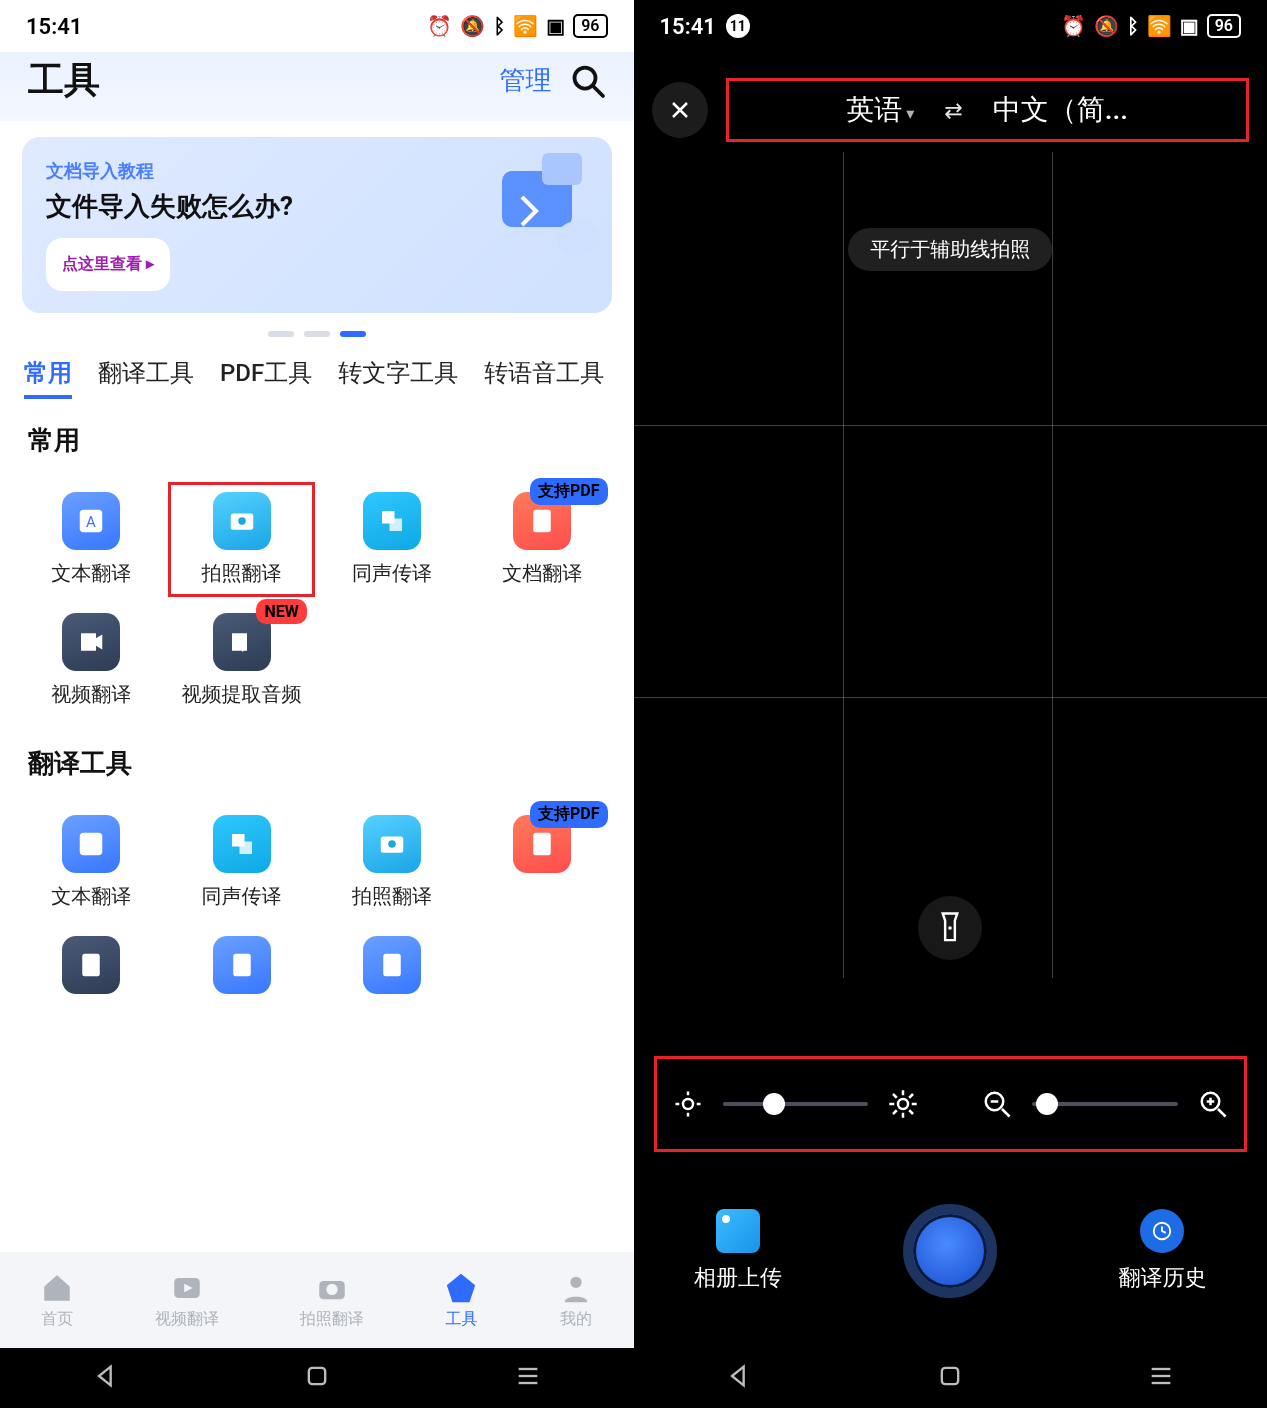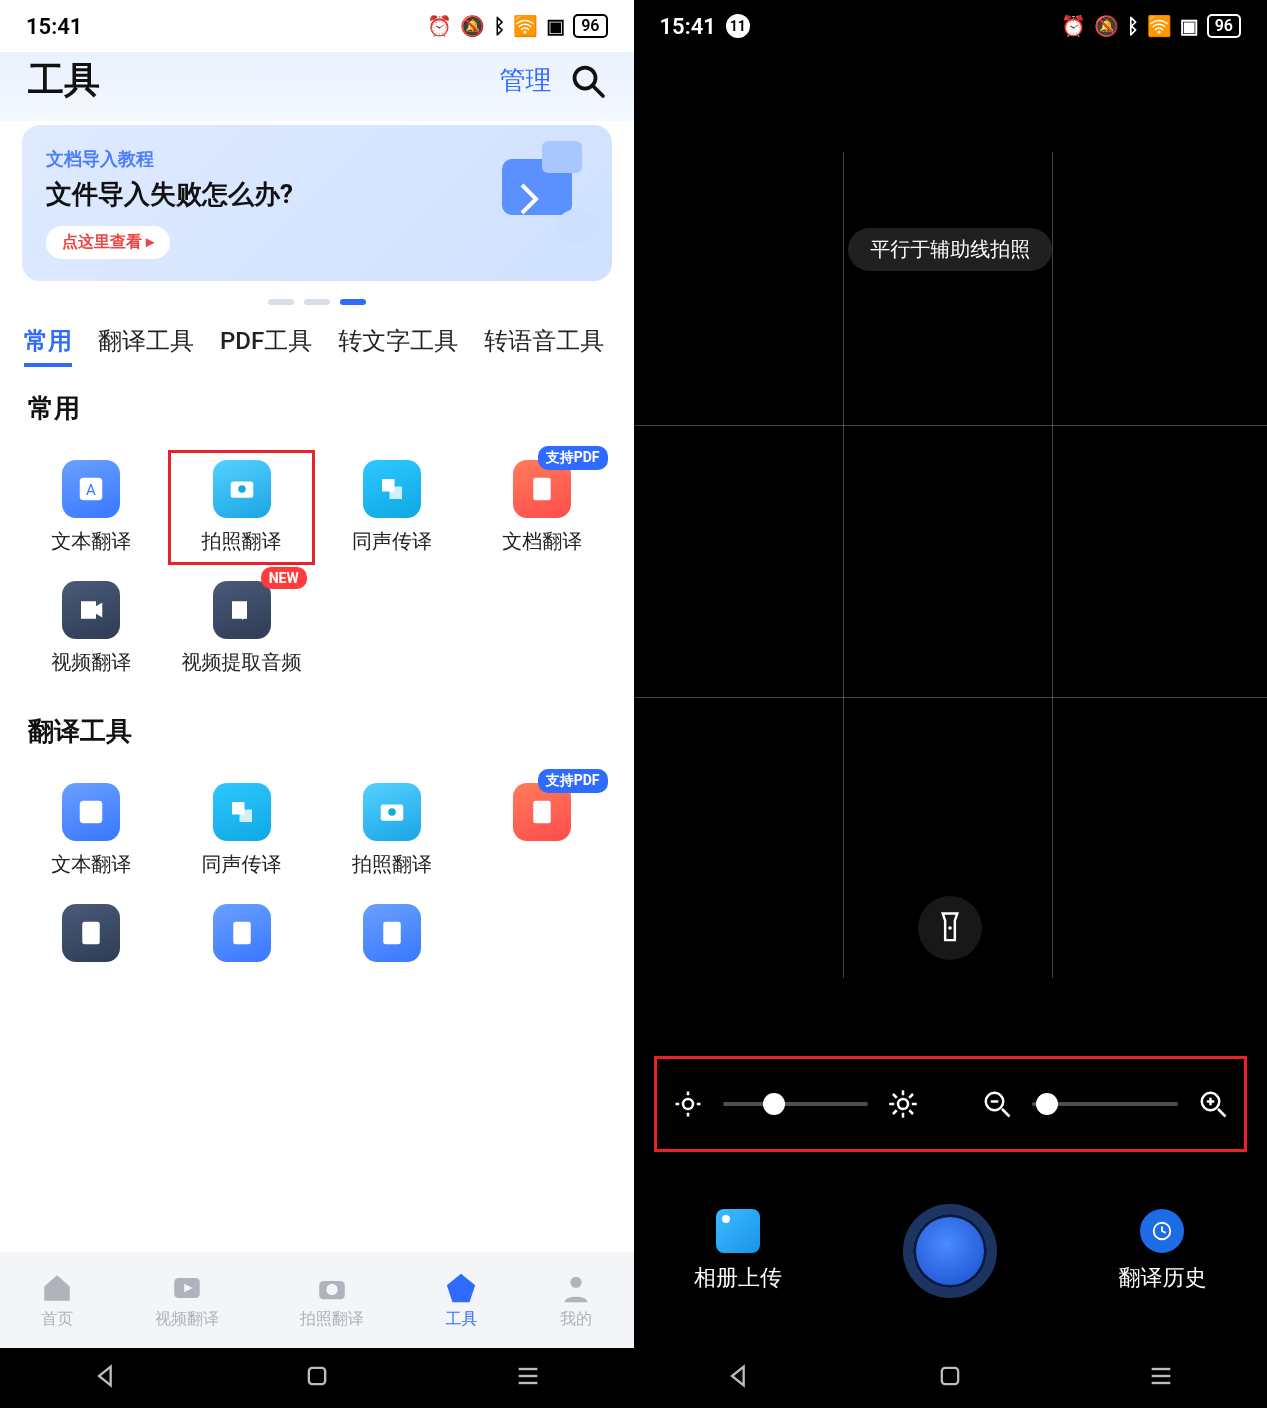--- a/index.html
+++ b/index.html
@@ -23,24 +23,24 @@
 .circlebadge{background:#fff;color:#000;border-radius:50%;width:24px;height:24px;display:inline-flex;align-items:center;justify-content:center;font-size:14px;font-weight:700;}
 
 
 .hdr{display:flex;align-items:center;justify-content:space-between;padding:4px 28px 16px 28px;background:linear-gradient(180deg,#eaf2ff 0%,#f4f8ff 100%);}
 .hdr h1{margin:0;font-size:36px;font-weight:700;color:#111;}
 .hdr .right-ctrl{display:flex;align-items:center;gap:18px;}
 .manage{font-size:26px;color:var(--blue);font-weight:500;}
 .search{width:36px;height:36px;}
 .search svg{width:36px;height:36px;}
 
-.banner{margin:4px 22px 12px 22px;background:linear-gradient(135deg,#dfeaff 0%,#cfe1ff 100%);border-radius:18px;padding:22px 24px;position:relative;overflow:hidden;}
+.banner{margin:16px 22px 12px 22px;background:linear-gradient(135deg,#dfeaff 0%,#cfe1ff 100%);border-radius:18px;padding:22px 24px;position:relative;overflow:hidden;}
 .banner .sub{color:#4a7dff;font-size:18px;font-weight:600;}
 .banner .ttl{color:#111;font-size:26px;font-weight:700;margin:6px 0 14px 0;}
-.banner .btn{display:inline-flex;align-items:center;gap:6px;background:#fff;border-radius:16px;padding:6px 16px;font-size:16px;color:#ef4444;font-weight:600;}
+.banner .btn{display:inline-flex;align-items:center;gap:6px;background:#fff;border-radius:16px;padding:16px 16px;font-size:16px;color:#a21caf;font-weight:600;}
 .banner .gfx{position:absolute;right:10px;top:10px;width:160px;height:120px;}
 .dots{display:flex;gap:10px;justify-content:center;padding:6px 0 10px 0;}
 .dots span{width:26px;height:6px;background:#d8dde6;border-radius:3px;}
 .dots span.act{background:var(--blue);}
 
 .tabs{display:flex;gap:26px;padding:10px 24px 14px 24px;overflow:hidden;white-space:nowrap;}
 .tabs .tab{font-size:24px;color:#222;font-weight:500;}
 .tabs .tab.act{color:var(--blue);font-weight:700;border-bottom:4px solid var(--blue);padding-bottom:6px;}
 
 .sect-title{font-size:26px;font-weight:700;color:#111;padding:10px 28px 14px 28px;}
@@ -49,21 +49,21 @@
 .tile{display:flex;flex-direction:column;align-items:center;gap:10px;padding:10px 4px;position:relative;}
 .ticon{width:58px;height:58px;border-radius:14px;display:flex;align-items:center;justify-content:center;}
 .ticon.blue{background:linear-gradient(160deg,#6aa0ff,#3877ff);}
 .ticon.cyan{background:linear-gradient(160deg,#55d1ff,#1aa5e6);}
 .ticon.teal{background:linear-gradient(160deg,#2fc7ff,#0ea8e4);}
 .ticon.red{background:linear-gradient(160deg,#ff7b5a,#ff4d4d);}
 .ticon.dk{background:linear-gradient(160deg,#4a5a78,#2e3c54);}
 .ticon.yellow{background:linear-gradient(160deg,#ffc04c,#ff9e1f);}
 .ticon svg{width:30px;height:30px;fill:#fff;}
 .tlabel{font-size:20px;color:#222;font-weight:500;white-space:nowrap;}
-.badge{position:absolute;top:-4px;right:8px;background:var(--blue);color:#ffffff;font-size:14px;font-weight:700;padding:3px 8px;border-radius:10px;}
+.badge{position:absolute;top:-4px;right:8px;background:var(--blue);color:#000000;font-size:16px;font-weight:700;padding:3px 8px;border-radius:10px;}
 .badge.red{background:#ff3b3b;margin-left:8px;}
 .hl{position:absolute;inset:0;border:3px solid #e6222a;pointer-events:none;}
 
 .bottombar{position:absolute;bottom:60px;left:0;right:0;height:96px;background:#f3f5f8;display:flex;justify-content:space-around;align-items:center;}
 .bitem{display:flex;flex-direction:column;align-items:center;gap:4px;color:#aeb3bc;font-size:16px;}
 .bitem.act{color:var(--blue);}
 .bitem svg{width:34px;height:34px;fill:currentColor;}
 
 
 .cam{position:absolute;inset:52px 0 60px 0;background:#000;color:#fff;}
@@ -335,20 +335,33 @@
         <span>⏰</span>
         <span>🔕</span>
         <span>ᛒ</span>
         <span>🛜</span>
         <span>▣</span>
         <span class="batt">96</span>
       </span>
     </div>
 
     <div class="cam">
+      <div class="topctl">
+        <div class="closebtn">
+          <svg viewBox="0 0 24 24" width="24" height="24">
+              <line x1="5" y1="5" x2="19" y2="19" stroke="#fff" stroke-width="2.5"></line>
+              <line x1="19" y1="5" x2="5" y2="19" stroke="#fff" stroke-width="2.5"></line>
+            </svg>
+        </div>
+        <div class="langbar">
+          <span class="lang src">英语</span>
+          <span class="swap">⇄</span>
+          <span class="lang dst">中文（简...</span>
+        </div>
+      </div>
 
       <div class="guides">
         <div class="hline" style="top:33%"></div>
         <div class="hline" style="top:66%"></div>
         <div class="vline" style="left:33%"></div>
         <div class="vline" style="left:66%"></div>
       </div>
 
       <div class="tiplabel">平行于辅助线拍照</div>
 

